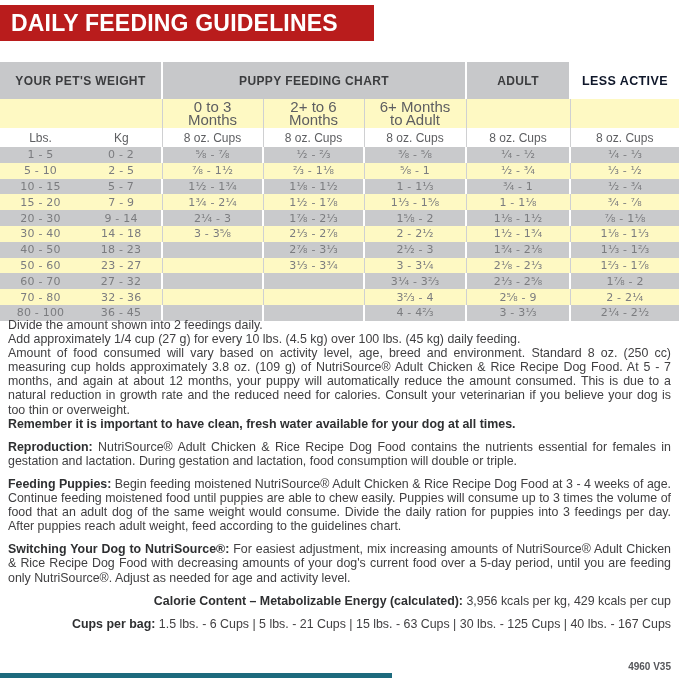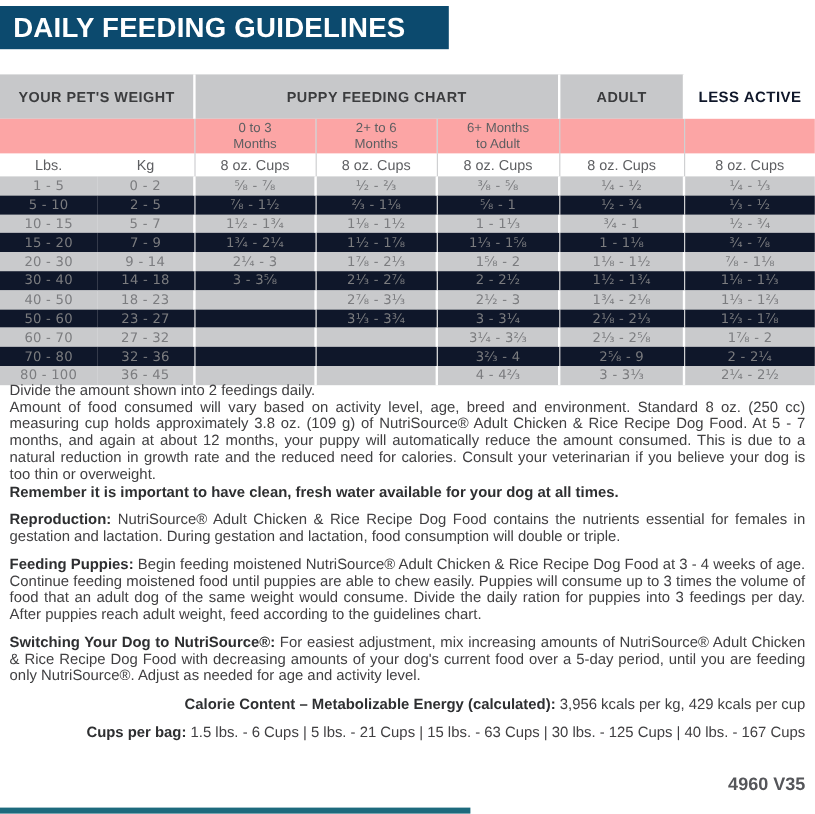--- a/index.html
+++ b/index.html
@@ -2,61 +2,61 @@
 <html><head>
 <meta charset="utf-8">
 <style>
   html,body{margin:0;padding:0;}
   body{
     width:679px;height:678px;position:relative;background:#fff;
     font-family:"Liberation Sans",sans-serif;color:#414042;overflow:hidden;
   }
   .title-bar{
     position:absolute;left:0;top:5px;width:374px;height:36px;
-    background:#0c4a6e;display:flex;align-items:center;padding-left:11px;box-sizing:border-box;
+    background:#b91c1c;display:flex;align-items:center;padding-left:11px;box-sizing:border-box;
   }
   .title-bar h1{
     margin:0;color:#ffffff;font-size:23px;font-weight:bold;letter-spacing:0.2px;white-space:nowrap;
   }
   table.feeding{
     position:absolute;top:62px;left:0;width:679px;border-collapse:collapse;table-layout:fixed;
   }
   table.feeding th,table.feeding td{padding:0;text-align:center;vertical-align:middle;}
   tr.group-row th{
     background:#c7c8ca;height:37px;font-size:12px;font-weight:bold;
     color:#3b3c3e;letter-spacing:0.4px;
   }
   tr.group-row th.less-active-h{background:#ffffff;color:#0f172a;font-size:12.5px;}
   tr.months-row th{
-    background:#fca5a5;height:29px;font-size:11px;font-weight:normal;color:#5d5e61;
+    background:#fef9c3;height:29px;font-size:15px;font-weight:normal;color:#5d5e61;
     white-space:pre-line;line-height:12.5px;
   }
   tr.unit-row th{background:#fff;height:19px;font-size:12px;font-weight:normal;color:#5d5e61;}
   tbody td{
     height:15.8px;font-size:11px;color:#7b7c7f;
     font-family:"DejaVu Sans","Liberation Sans",sans-serif;letter-spacing:0.2px;
   }
   tbody tr.shade td{background:#c9cacc;margin-left:24px;}
-  tbody tr.plain td{background:#0f172a;text-align:center;}
+  tbody tr.plain td{background:#fef9c3;text-align:center;}
   
   tr.group-row th + th{border-left:2px solid #fff;}
   tr.months-row th + th{border-left:1px solid #cfd0d2;}
   tr.unit-row th + th + th{border-left:1px solid #cfd0d2;text-align:center;}
   tbody tr.plain td + td + td{border-left:1px solid #cfd0d2;}
   tbody tr.shade td + td + td{border-left:2px solid #ffffff;}
   .text-block{
     position:absolute;left:8px;top:318px;width:663px;
     font-size:12.4px;line-height:14.1px;color:#414042;
   }
   .text-block p{margin:0;text-align:justify;}
   .text-block p.nj{text-align:right;}
   .text-block p.gap{margin-top:9px;}
   .text-block b{color:#2e2f31;}
   .doc-code{
-    position:absolute;right:8px;bottom:16px;font-size:15px;font-weight:bold;color:#55565a;text-align:center;
+    position:absolute;right:8px;bottom:6px;font-size:10px;font-weight:bold;color:#55565a;text-align:center;
   }
   .bottom-bar{
     position:absolute;left:0;bottom:0;width:392px;height:5px;background:#1d6a7d;
   }
 </style>
 </head>
 <body>
 
 <header class="title-bar">
   <h1>DAILY FEEDING GUIDELINES</h1>
@@ -198,20 +198,21 @@
         <td></td>
         <td>4 - 4²⁄₃</td>
         <td>3 - 3¹⁄₃</td>
         <td>2¹⁄₄ - 2¹⁄₂</td>
       </tr>
     </tbody>
 </table>
 
 <div class="text-block">
   <p>Divide the amount shown into 2 feedings daily.</p>
+  <p>Add approximately 1/4 cup (27 g) for every 10 lbs. (4.5 kg) over 100 lbs. (45 kg) daily feeding.</p>
   <p>Amount of food consumed will vary based on activity level, age, breed and environment. Standard 8 oz. (250 cc) measuring cup holds approximately 3.8 oz. (109 g) of NutriSource® Adult Chicken &amp; Rice Recipe Dog Food. At 5 - 7 months, and again at about 12 months, your puppy will automatically reduce the amount consumed. This is due to a natural reduction in growth rate and the reduced need for calories. Consult your veterinarian if you believe your dog is too thin or overweight.</p>
   <p><b>Remember it is important to have clean, fresh water available for your dog at all times.</b></p>
 
   <p class="gap">
     <b>Reproduction:</b>
     <span>NutriSource® Adult Chicken &amp; Rice Recipe Dog Food contains the nutrients essential for females in gestation and lactation. During gestation and lactation, food consumption will double or triple.</span>
   </p>
 
   <p class="gap">
     <b>Feeding Puppies:</b>

